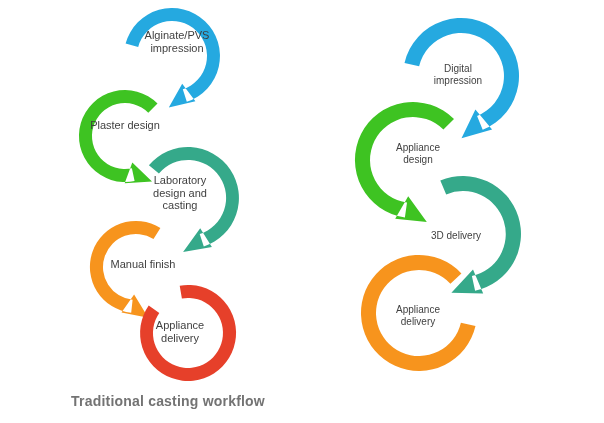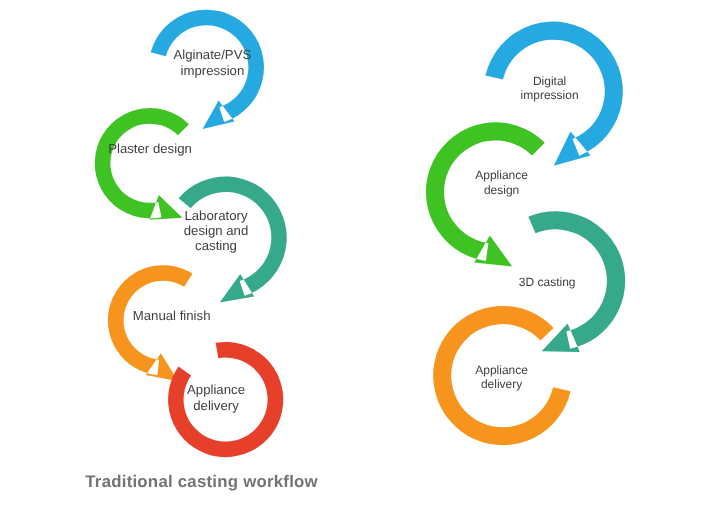--- a/index.html
+++ b/index.html
@@ -42,33 +42,33 @@
       <path d="M134.6 181 A46 46 0 1 1 157.5 103.5 L148.3 112.7 A33 33 0 1 0 131.9 168.3 Z M124.7 183.2 L152 181.4 L132.3 162.6 Z" fill="#3EC322"></path>
       <path d="M148.9 165.2 A51 51 0 1 1 203.8 246.5 L199.7 234.1 A38 38 0 1 0 158.9 173.6 Z M200.2 228.3 L183.1 252 L211.9 247 Z" fill="#35A98A"></path>
       <path d="M131.2 312.7 A46 46 0 1 1 160.4 228 L153.5 239 A33 33 0 1 0 132.6 299.8 Z M121.5 312.4 L148.3 317.8 L134.1 294.4 Z" fill="#F7941D"></path>
       <path d="M179.7 285.7 A48 48 0 1 1 148.7 305.5 L159.3 312.9 A35 35 0 1 0 181.9 298.5 Z" fill="#E6402A"></path>
       <path d="M404.5 63 A58 58 0 1 1 482.7 129.8 L477.1 115.9 A43 43 0 1 0 419.1 66.3 Z M475.4 109.6 L461.5 138.2 L492.1 129.5 Z" fill="#25A9E0"></path>
       <path d="M404.9 217.4 A58 58 0 1 1 454 119 L443.4 129.6 A43 43 0 1 0 407 202.6 Z M395.2 218.8 L426.8 222 L408.2 196.2 Z" fill="#3EC322"></path>
       <path d="M440.3 180.6 A58 58 0 1 1 475.1 290.7 L471.9 276.1 A43 43 0 1 0 446.2 194.4 Z M473 269.5 L451.4 292.8 L483.2 293.4 Z" fill="#35A98A"></path>
       <path d="M475.5 326 A58 58 0 1 1 461.4 273.4 L450.4 283.7 A43 43 0 1 0 460.9 322.7 Z" fill="#F7941D"></path>
     </svg>
 
-  <div class="step-label small" style="left:177px; top:53px">Alginate/PVS
+  <div class="step-label small" style="left:177px; top:42px">Alginate/PVS
 impression</div>
   <div class="step-label small" style="left:125px; top:125px">Plaster design</div>
   <div class="step-label small" style="left:180px; top:193px">Laboratory
 design and
 casting</div>
   <div class="step-label small" style="left:143px; top:264px">Manual finish</div>
   <div class="step-label small" style="left:180px; top:332px">Appliance
 delivery</div>
 
   <div class="step-label large" style="left:458px; top:74px">Digital
 impression</div>
   <div class="step-label large" style="left:418px; top:153px">Appliance
 design</div>
-  <div class="step-label large" style="left:456px; top:236px">3D casting</div>
+  <div class="step-label large" style="left:456px; top:236px">3D delivery</div>
   <div class="step-label large" style="left:418px; top:315px">Appliance
 delivery</div>
 
   <div class="caption" style="left:168px; top:401px">Traditional casting workflow</div>
 
 </div>
 
 </body></html>

